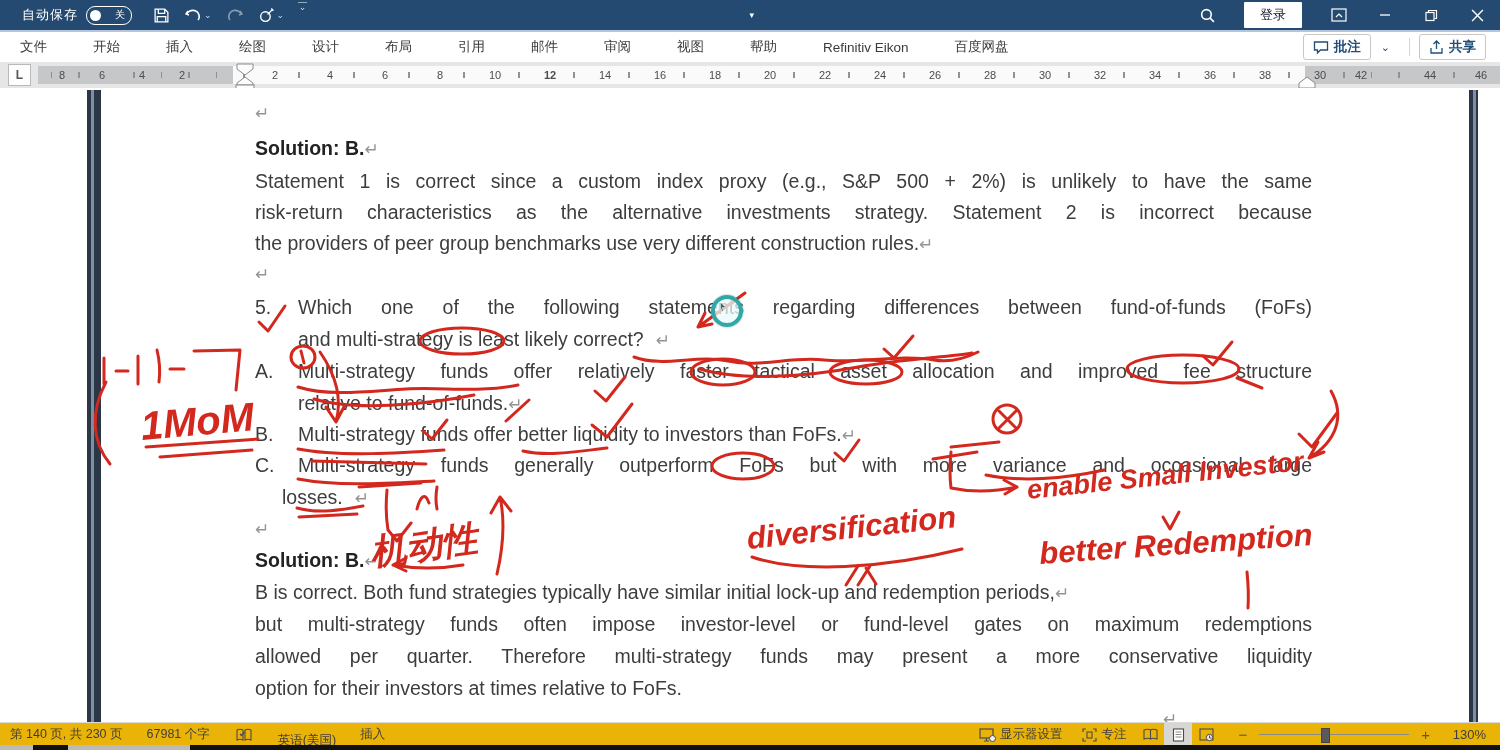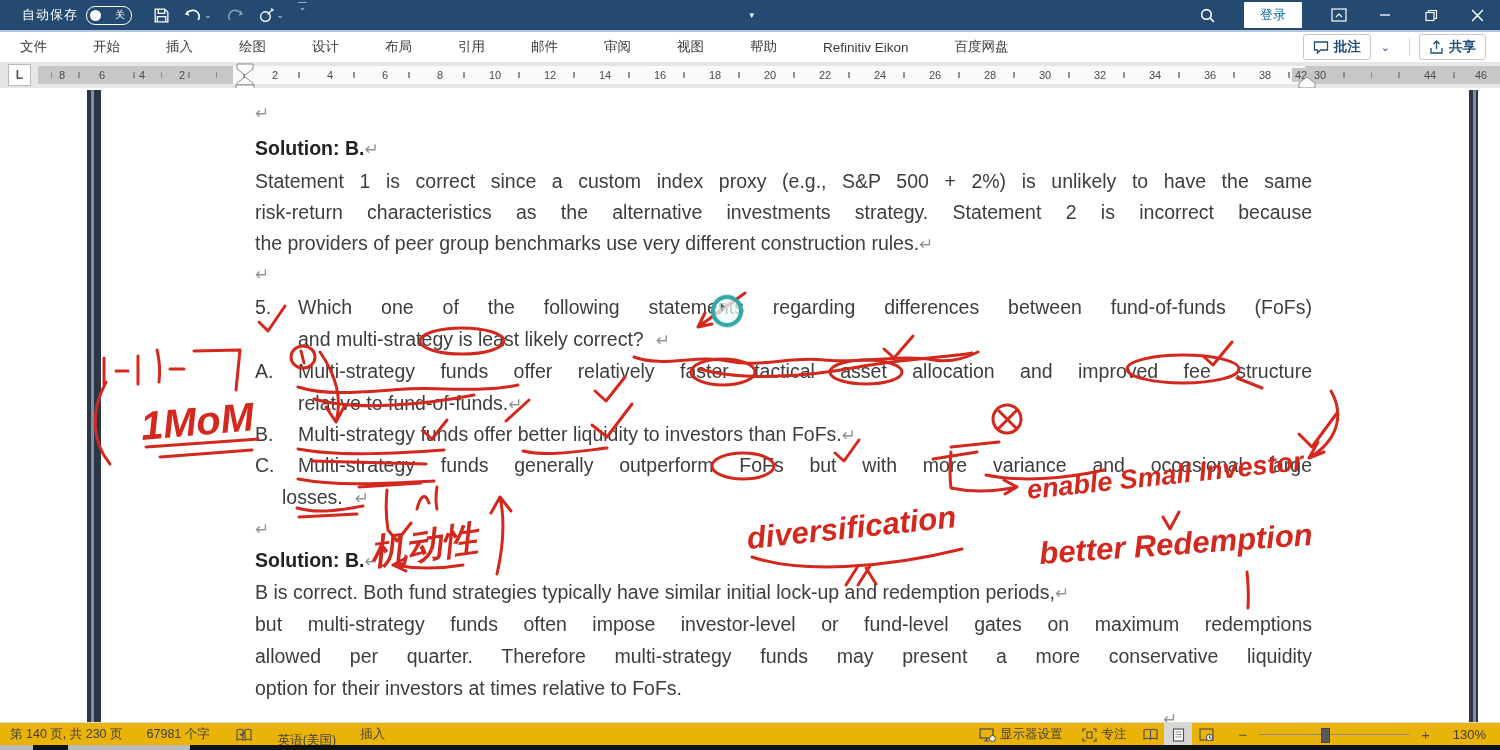--- a/index.html
+++ b/index.html
@@ -14,21 +14,21 @@
   #autosave-label{margin-left:22px;letter-spacing:1px;font-family:Liberation Serif, serif;}
   #autosave-toggle{width:44px;height:17px;border:1.6px solid #fff;border-radius:9px;margin-left:8px;
                    position:relative;display:flex;align-items:center;}
   #autosave-knob{width:11px;height:11px;border-radius:50%;background:#fff;margin-left:3px;}
   #autosave-state{position:absolute;right:6px;font-size:10px;color:#fff;}
   .tb-chev{font-size:9px;margin-left:2px;color:#cfdcec;}
   .tb-sep{width:14px;}
   #doc-title{position:absolute;left:0;right:0;top:0;height:30px;display:flex;align-items:center;justify-content:center;
              pointer-events:none;font-size:13.5px;color:#fff;letter-spacing:.2px;}
   #tb-right{margin-left:auto;display:flex;align-items:center;height:100%;}
-  #login-btn{background:#fff;color:#0369a1;font-size:13px;padding:4px 16px;border-radius:1px;margin:0 14px;}
+  #login-btn{background:#fff;color:#0f172a;font-size:13px;padding:4px 16px;border-radius:1px;margin:0 14px;}
   .winbtn{width:46px;height:100%;display:flex;align-items:center;justify-content:center;}
 
   
   #ribbon{left:0;top:32px;width:1500px;height:30px;background:#fff;border-bottom:1px solid #e3e1de;
           display:flex;align-items:center;font-size:13.5px;color:#3b3b3b;}
   .rtab{padding:0 23px;height:100%;display:flex;align-items:center;white-space:nowrap;}
   .rtab:first-child{padding-left:20px;}
   #ribbon-right{margin-left:auto;display:flex;align-items:center;color:#1f4e79;}
   .pill{display:flex;align-items:center;border:1px solid #c9c7c5;border-radius:3px;padding:3px 9px;gap:5px;font-size:13.5px;}
   .rdivider{width:1px;height:18px;background:#d8d6d3;margin:0 9px;}
@@ -202,36 +202,36 @@
     <div id="ruler-nums">
         <span class="rnum on-gray" style="left: 24px;">8</span>
         <span class="rnum on-gray" style="left: 64px;">6</span>
         <span class="rnum on-gray" style="left: 104px;">4</span>
         <span class="rnum on-gray" style="left: 144px;">2</span>
         <span class="rnum on-white" style="left: 237px;">2</span>
         <span class="rnum on-white" style="left: 292px;">4</span>
         <span class="rnum on-white" style="left: 347px;">6</span>
         <span class="rnum on-white" style="left: 402px;">8</span>
         <span class="rnum on-white" style="left: 457px;">10</span>
-        <span class="rnum on-white" style="left: 512px;">12</span>
+        <span class="rnum on-white" style="left: 512px; font-weight: bold;">12</span>
         <span class="rnum on-white" style="left: 567px;">14</span>
         <span class="rnum on-white" style="left: 622px;">16</span>
         <span class="rnum on-white" style="left: 677px;">18</span>
         <span class="rnum on-white" style="left: 732px;">20</span>
         <span class="rnum on-white" style="left: 787px;">22</span>
         <span class="rnum on-white" style="left: 842px;">24</span>
         <span class="rnum on-white" style="left: 897px;">26</span>
         <span class="rnum on-white" style="left: 952px;">28</span>
         <span class="rnum on-white" style="left: 1007px;">30</span>
         <span class="rnum on-white" style="left: 1062px;">32</span>
         <span class="rnum on-white" style="left: 1117px;">34</span>
         <span class="rnum on-white" style="left: 1172px;">36</span>
         <span class="rnum on-white" style="left: 1227px;">38</span>
         <span class="rnum on-gray" style="left: 1282px;">30</span>
-        <span class="rnum on-gray" style="left: 1263px;">42</span>
+        <span class="rnum on-gray" style="left: 1323px;">42</span>
         <span class="rnum on-gray" style="left: 1392px;">44</span>
         <span class="rnum on-gray" style="left: 1443px;">46</span>
       </div>
   </div>
   <svg id="ruler-markers" class="abs">
     <polygon points="237,2 253,2 253,7 245,13 237,7" fill="#fdfdfd" stroke="#8a8a8a"></polygon>
     <polygon points="237,21 245,15 253,21 253,23 237,23" fill="#fdfdfd" stroke="#8a8a8a"></polygon>
     <rect x="236" y="23" width="18" height="5" fill="#fdfdfd" stroke="#8a8a8a"></rect>
     <polygon points="1299,21 1307,15 1315,21 1315,26 1299,26" fill="#fdfdfd" stroke="#8a8a8a"></polygon>
   </svg>

